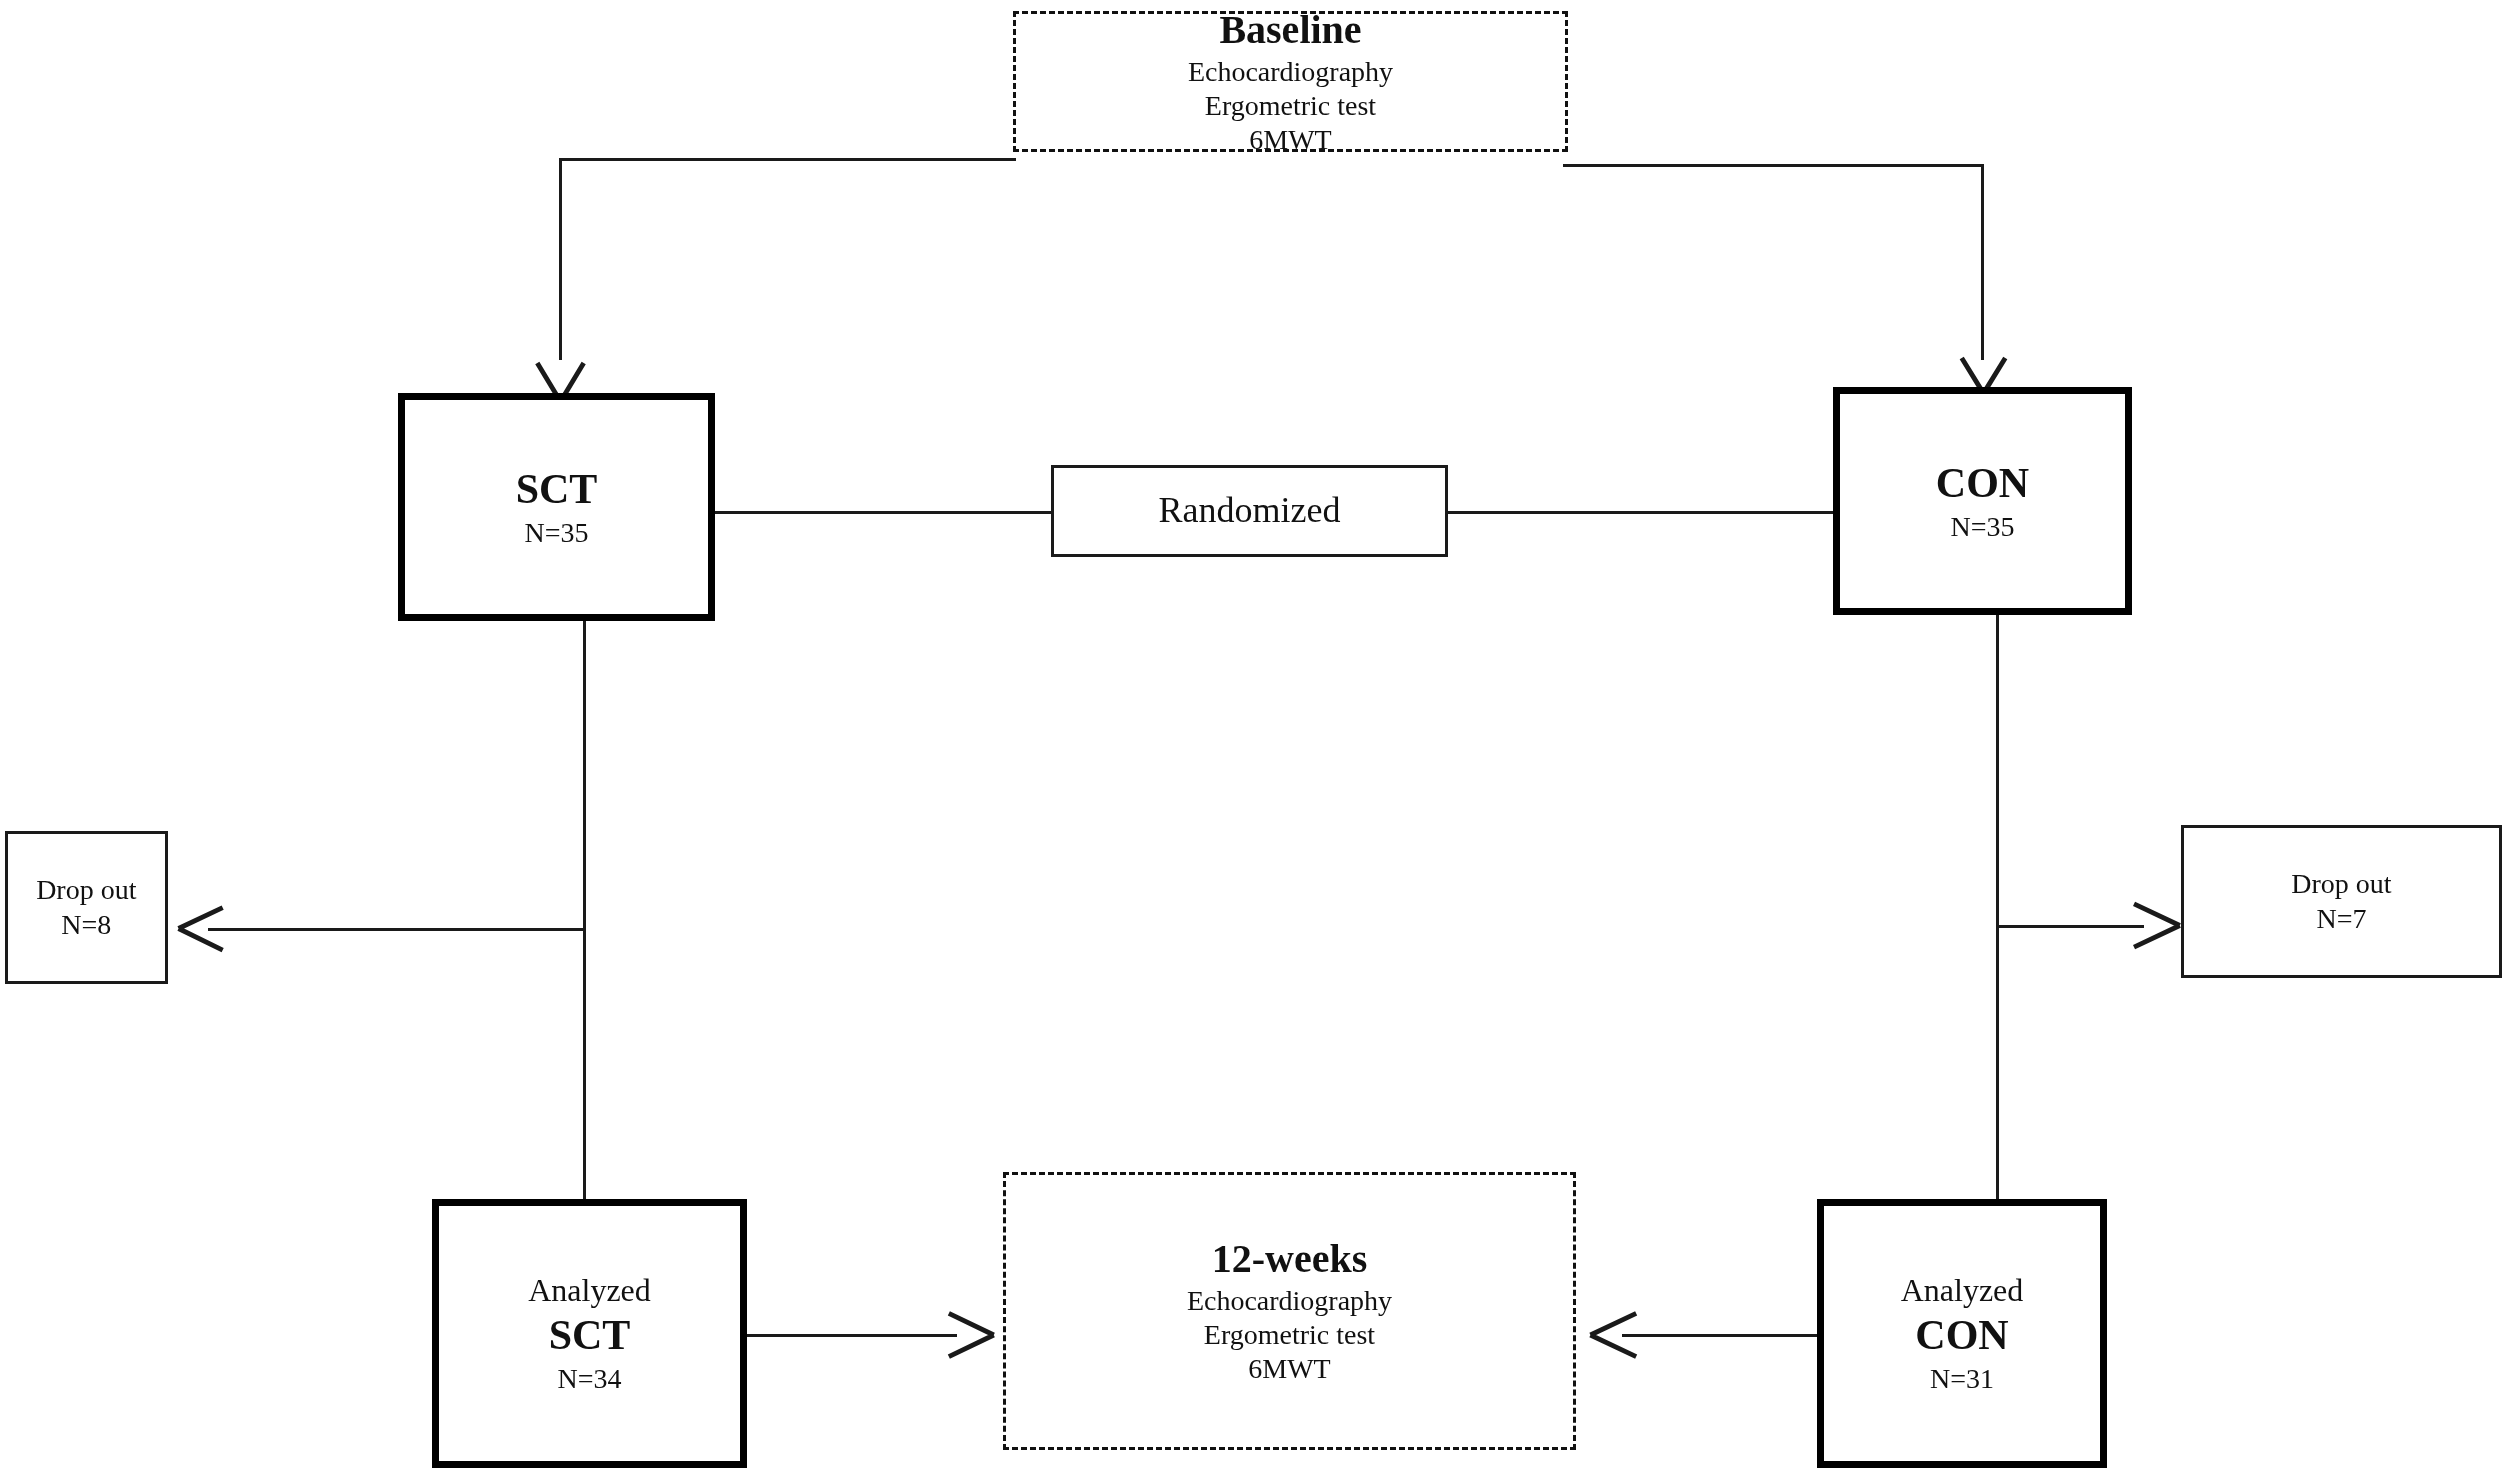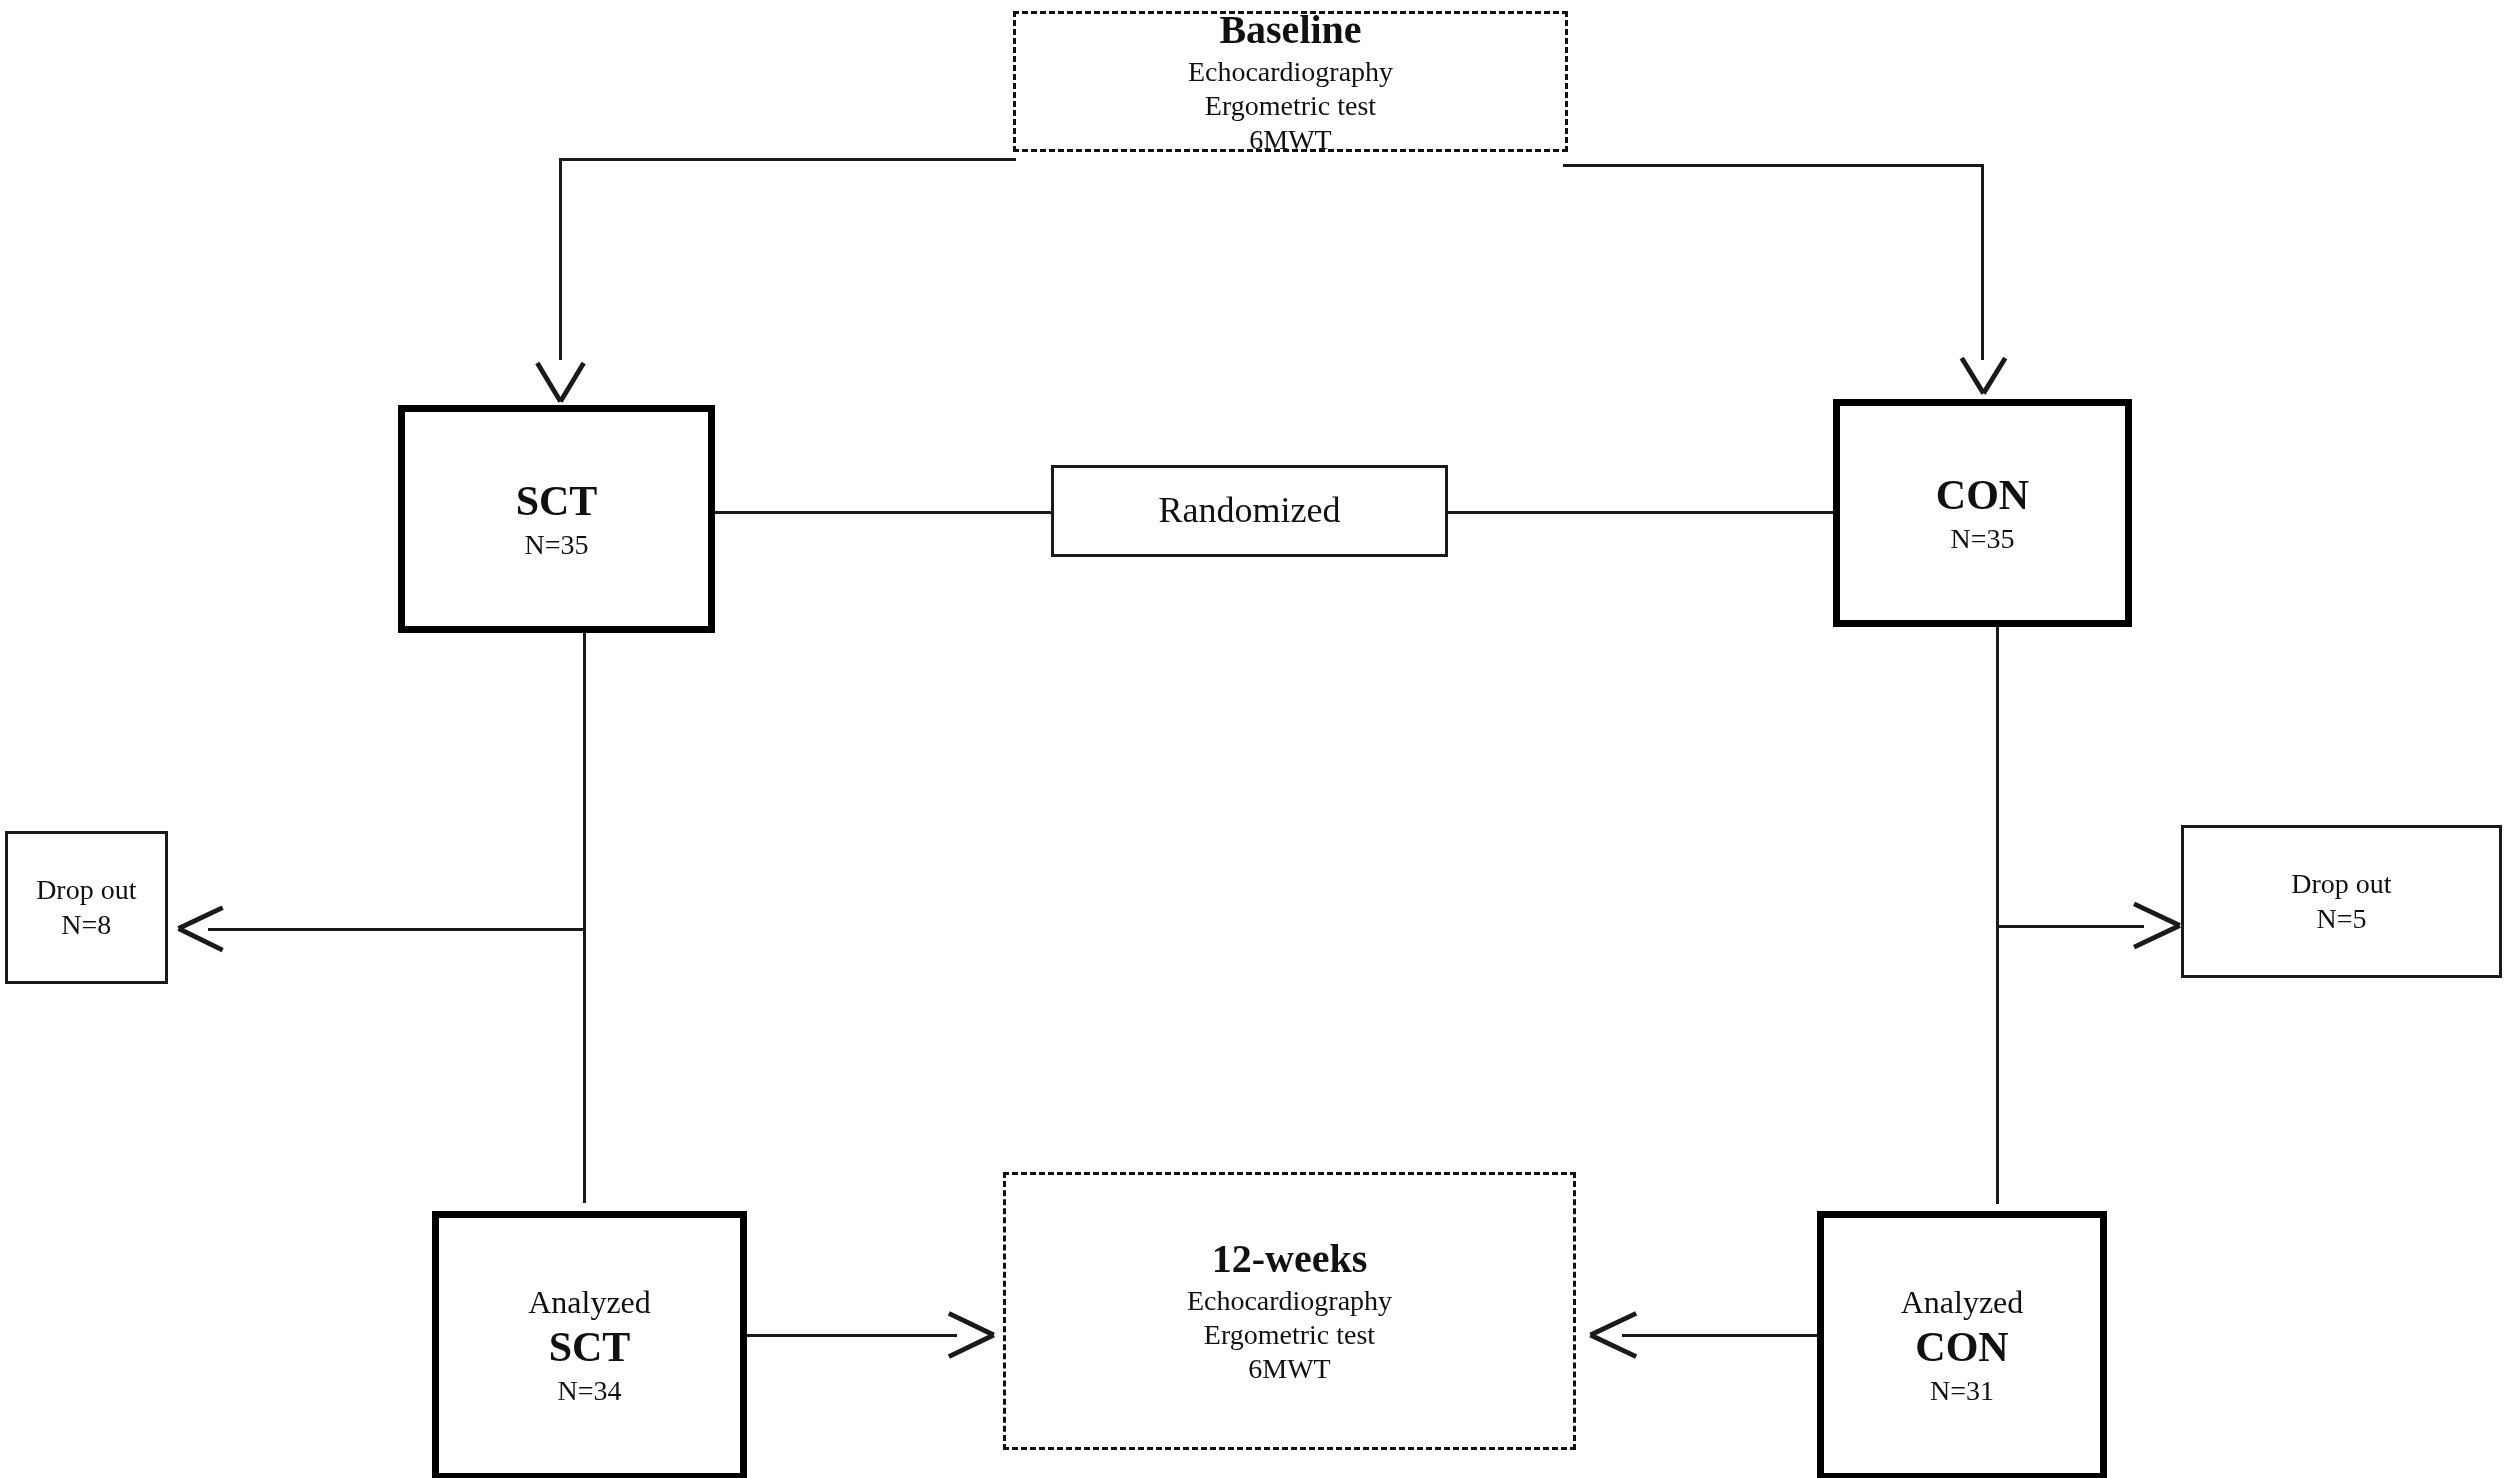--- a/index.html
+++ b/index.html
@@ -27,21 +27,20 @@
     align-items: center;
     justify-content: center;
     text-align: center;
     background: #ffffff;
     line-height: 1.22;
     z-index: 3;
   }
 
   .node-thick {
     border: 7.3px solid #000000;
-    margin-top: 12px;
   }
   .node-thin {
     border: 3.2px solid #1a1a1a;
   }
   .node-dashed {
     border: 3.2px dashed #111111;
     background: transparent;
   }
 
   .ln {
@@ -156,21 +155,21 @@
     <span class="ln fs-rand">Randomized</span>
   </div>
 
   <div class="node node-thin" style="left:4.8px; top:831px; width:163px; height:153px;">
     <span class="ln fs-body">Drop out</span>
     <span class="ln fs-body">N=8</span>
   </div>
 
   <div class="node node-thin" style="left:2181px; top:825px; width:321px; height:153px;">
     <span class="ln fs-body">Drop out</span>
-    <span class="ln fs-body">N=5</span>
+    <span class="ln fs-body">N=7</span>
   </div>
 
   <div class="node node-thick" style="left:432px; top:1199px; width:315px; height:269px;">
     <span class="ln fs-small">Analyzed</span>
     <span class="ln fs-group ln-bold">SCT</span>
     <span class="ln fs-body">N=34</span>
   </div>
 
   <div class="node node-dashed" style="left:1003px; top:1172px; width:573px; height:278px;">
     <span class="ln fs-head ln-bold">12-weeks</span>

